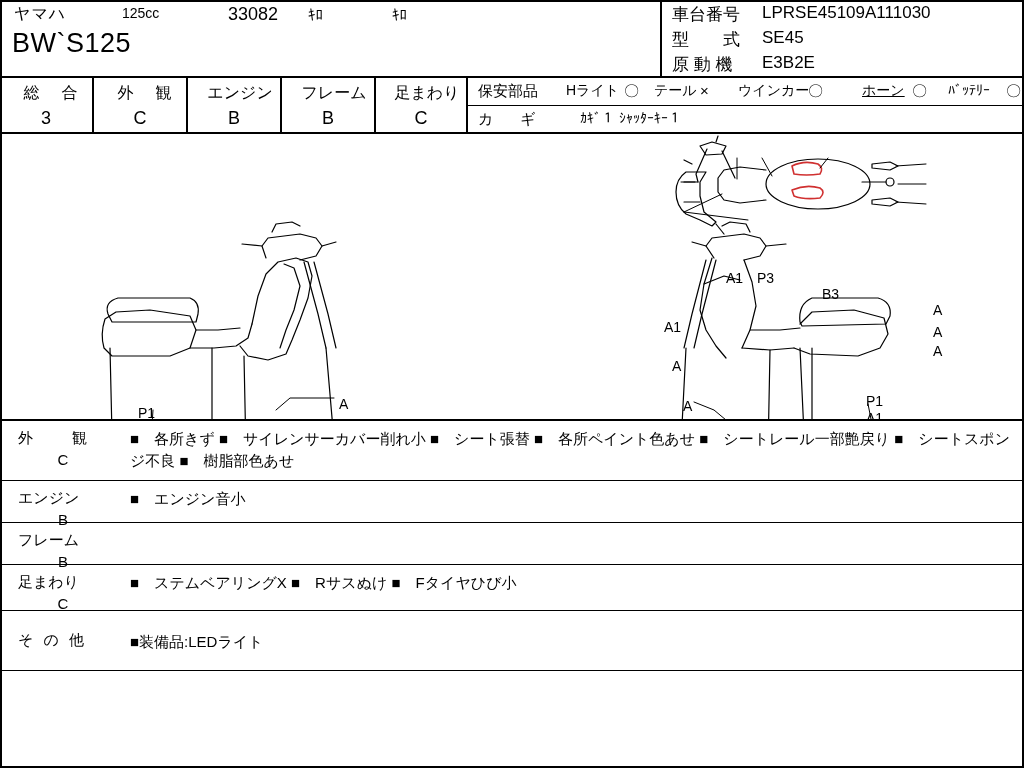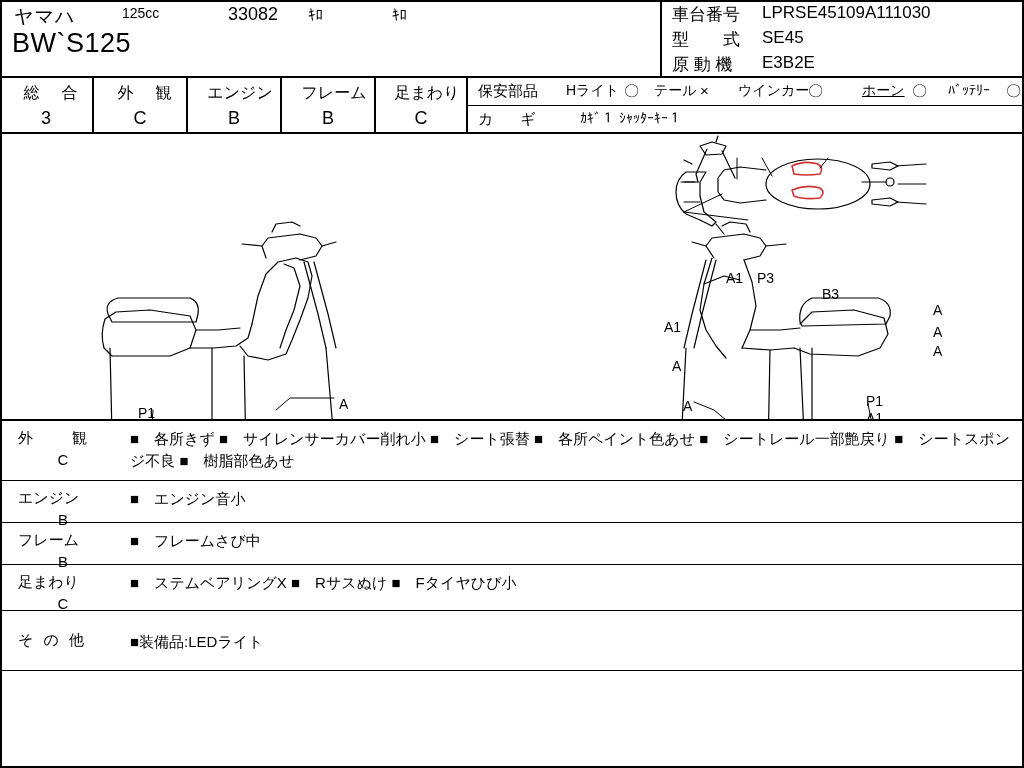--- a/index.html
+++ b/index.html
@@ -25,21 +25,21 @@
   .header {
     position: relative;
     height: 76px;
     border-bottom: 2px solid #000;
   }
   .hdr-left {
     position: absolute;
     left: 0; top: 0;
     width: 660px; height: 76px;
   }
-  .maker { position: absolute; left: 14px; top: 4px; font-size: 19px; letter-spacing: 1px; }
+  .maker { position: absolute; left: 14px; top: 4px; font-size: 16px; letter-spacing: 1px; }
   .disp  { position: absolute; left: 122px; top: 5px; font-size: 14px; }
   .odo   { position: absolute; left: 228px; top: 4px; font-size: 18px; }
   .odo-unit { position: absolute; left: 308px; top: 6px; font-size: 15px; }
   .odo-unit2 { position: absolute; left: 392px; top: 6px; font-size: 15px; }
   .model { position: absolute; left: 12px; top: 28px; font-size: 27px; letter-spacing: 0.5px; }
 
   .hdr-right {
     position: absolute;
     left: 660px; top: 0;
     width: 364px; height: 76px;
@@ -368,21 +368,20 @@
 
   <div class="cond-row row-engine">
     <div class="cond-name" style="letter-spacing:0;">エンジン</div>
     <div class="cond-grade">B</div>
     <div class="cond-text">■　エンジン音小</div>
   </div>
 
   <div class="cond-row row-frame">
     <div class="cond-name" style="letter-spacing:0;">フレーム</div>
     <div class="cond-grade">B</div>
-    <div class="cond-text">■　フレームさび中</div>
   </div>
 
   <div class="cond-row row-suspension">
     <div class="cond-name" style="letter-spacing:0;">足まわり</div>
     <div class="cond-grade">C</div>
     <div class="cond-text">■　ステムベアリングX ■　Rサスぬけ ■　Fタイヤひび小</div>
   </div>
 
   <div class="cond-row row-other">
     <div class="cond-name">そ の 他</div>

